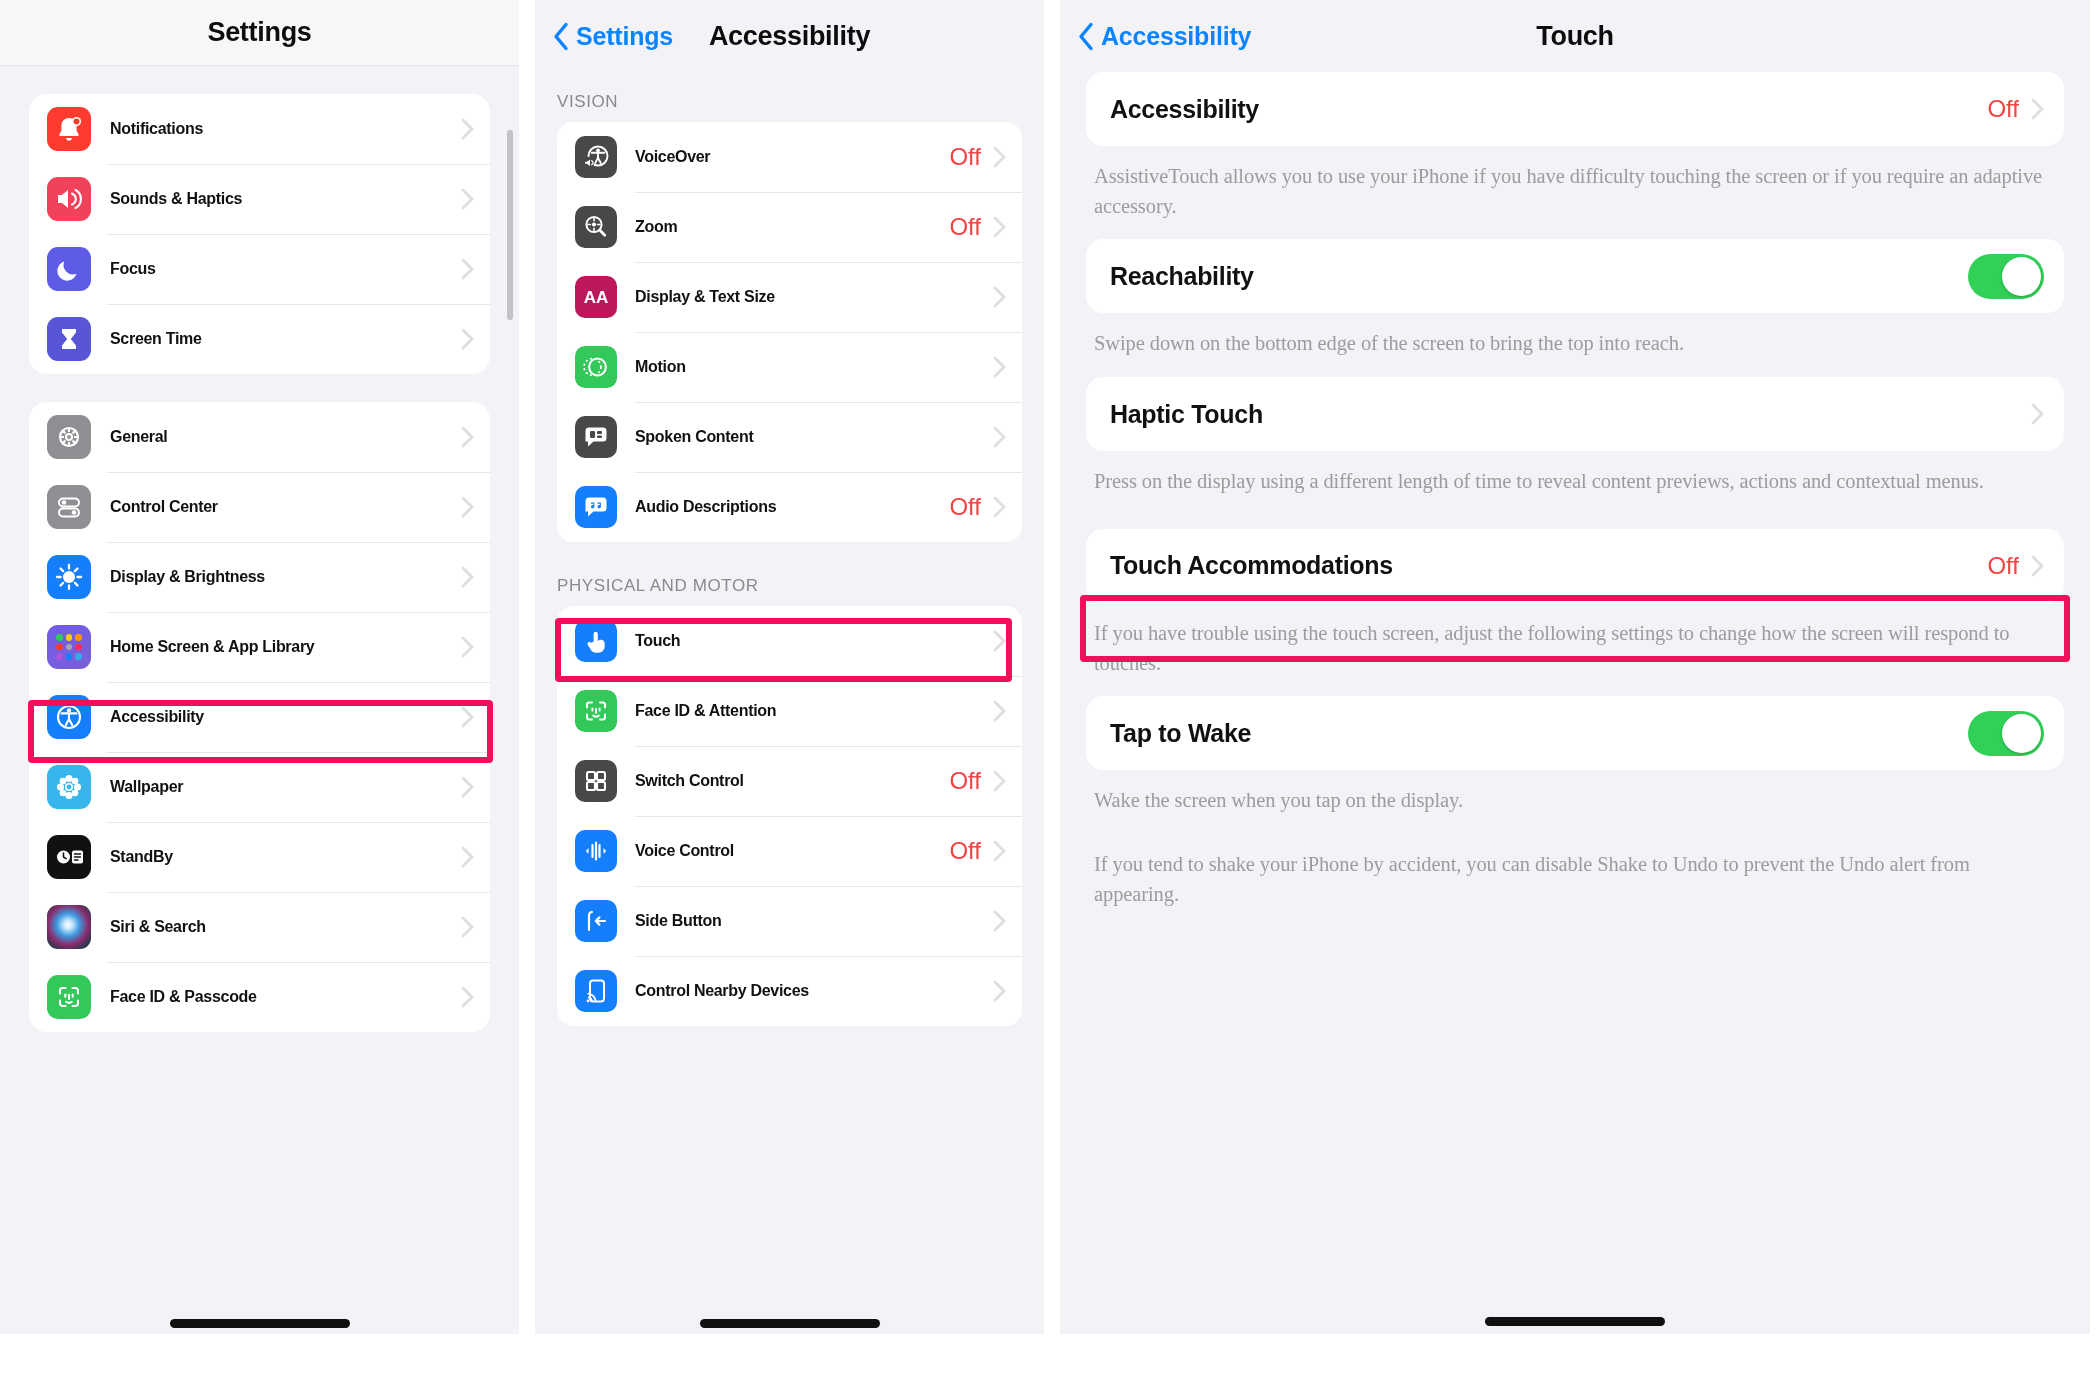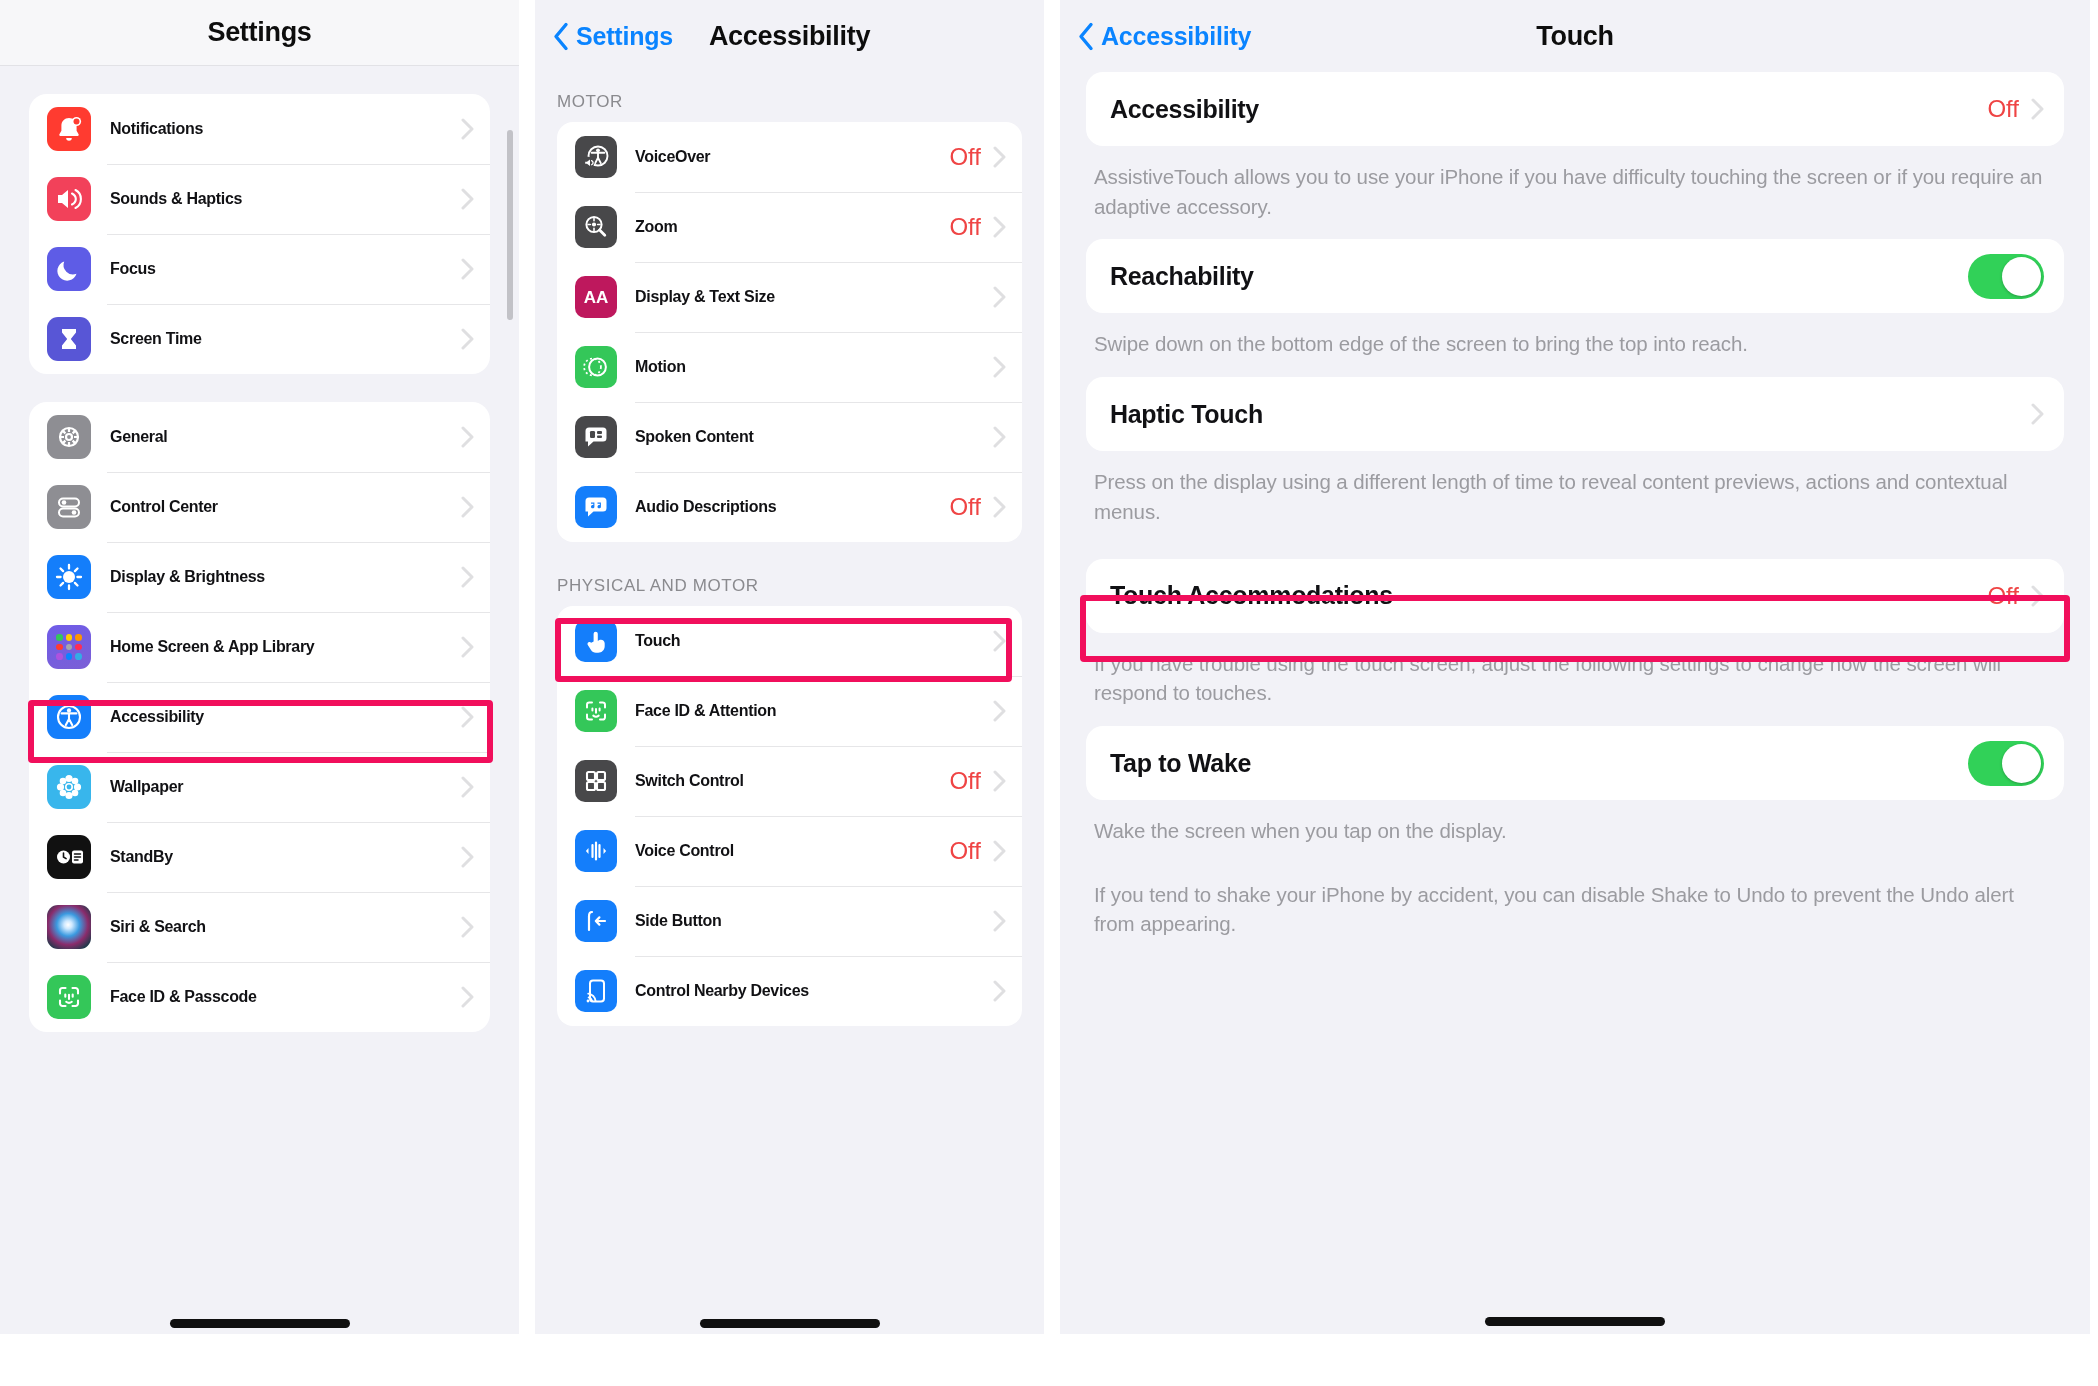--- a/index.html
+++ b/index.html
@@ -79,21 +79,21 @@
   }
   .chev {
     width: 13px; height: 22px; flex: 0 0 auto; opacity: .42;
   }
   .chev svg { display: block; }
 
   .footnote {
     font-size: 20px; line-height: 1.45; color: #9b9ba0;
     padding: 14px 30px 4px 30px; letter-spacing: -0.1px;
   }
-  .p3 .footnote { padding: 16px 34px 2px 34px; font-size: 20.5px; }
+  .p3 .footnote { padding: 16px 34px 2px 34px; font-size: 20.5px; font-family: Liberation Serif, serif; }
 
   .group-spacer { height: 28px; }
   .p3 .group-spacer { height: 16px; }
 
   
   .toggle {
     width: 76px; height: 45px; border-radius: 23px; background: #31d158;
     position: relative; flex: 0 0 auto; cursor: pointer;
   }
   .toggle .knob {
@@ -375,21 +375,21 @@
             <svg viewBox="0 0 16 28">
               <path d="M13 2L3 14l10 12" fill="none" stroke="#0a84ff" stroke-width="3.4" stroke-linecap="round" stroke-linejoin="round"></path>
             </svg>
           </span>
         <span>Settings</span>
       </span>
       <span class="nav-title">Accessibility</span>
     </div>
 
     <div class="body tall">
-      <div class="section-header">MOTOR</div>
+      <div class="section-header">VISION</div>
 
       <div class="group">
 
         <div class="row">
           <span class="app-icon" style="background:#48484a">
             <svg class="ic-svg" viewBox="0 0 42 42">
                 <circle cx="23" cy="20" r="9.5" fill="none" stroke="#fff" stroke-width="1.9"></circle>
                 <circle cx="23" cy="14.3" r="1.9" fill="#fff"></circle>
                 <path d="M16.6 16.8h12.8M23 17.1v4.6M23 21.7l-2.8 5.4M23 21.7l2.8 5.4" fill="none" stroke="#fff" stroke-width="1.9" stroke-linecap="round"></path>
                 <circle cx="13.5" cy="26.5" r="5.8" fill="#48484a"></circle>

